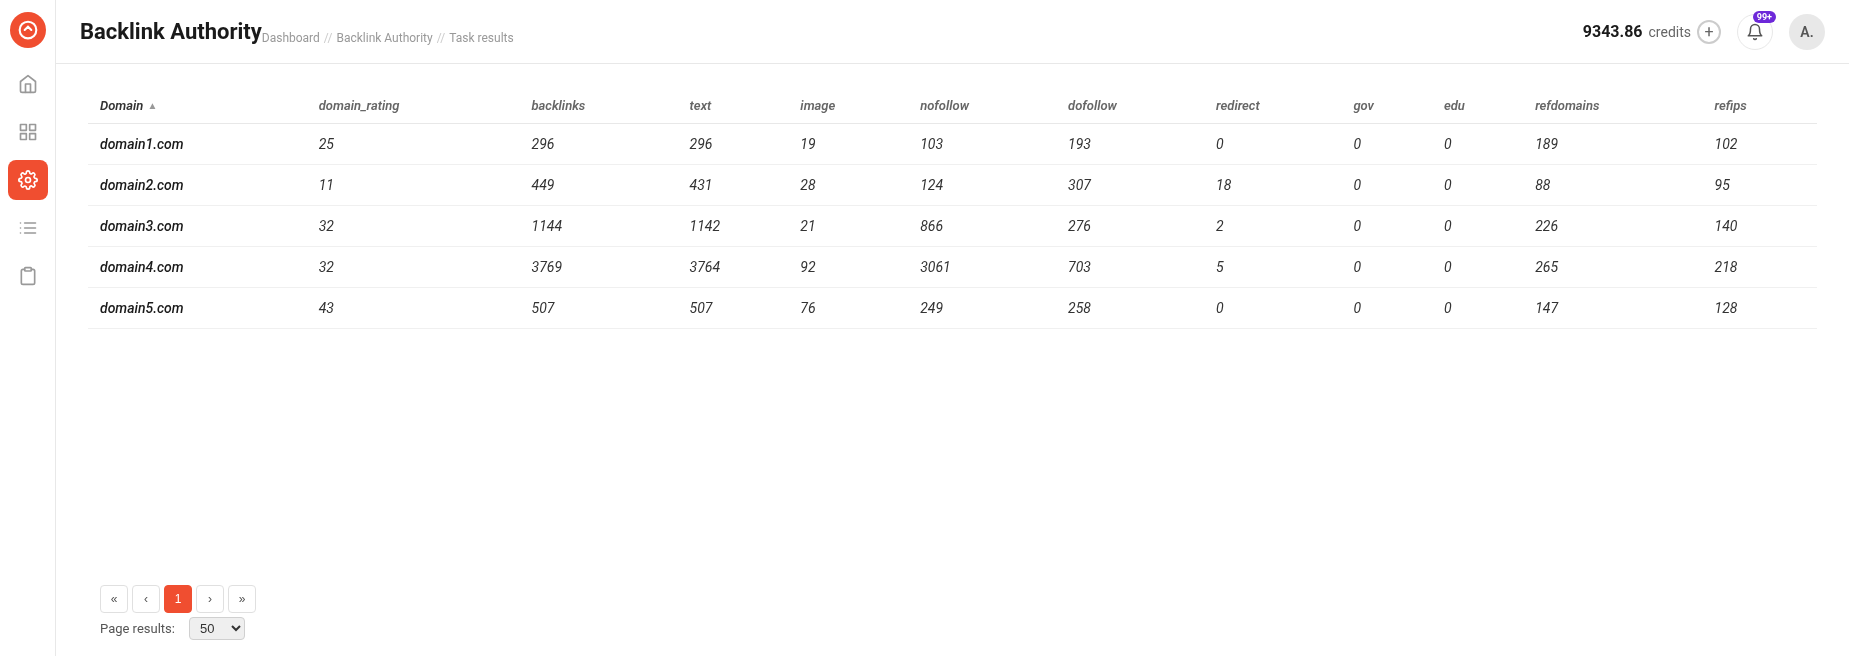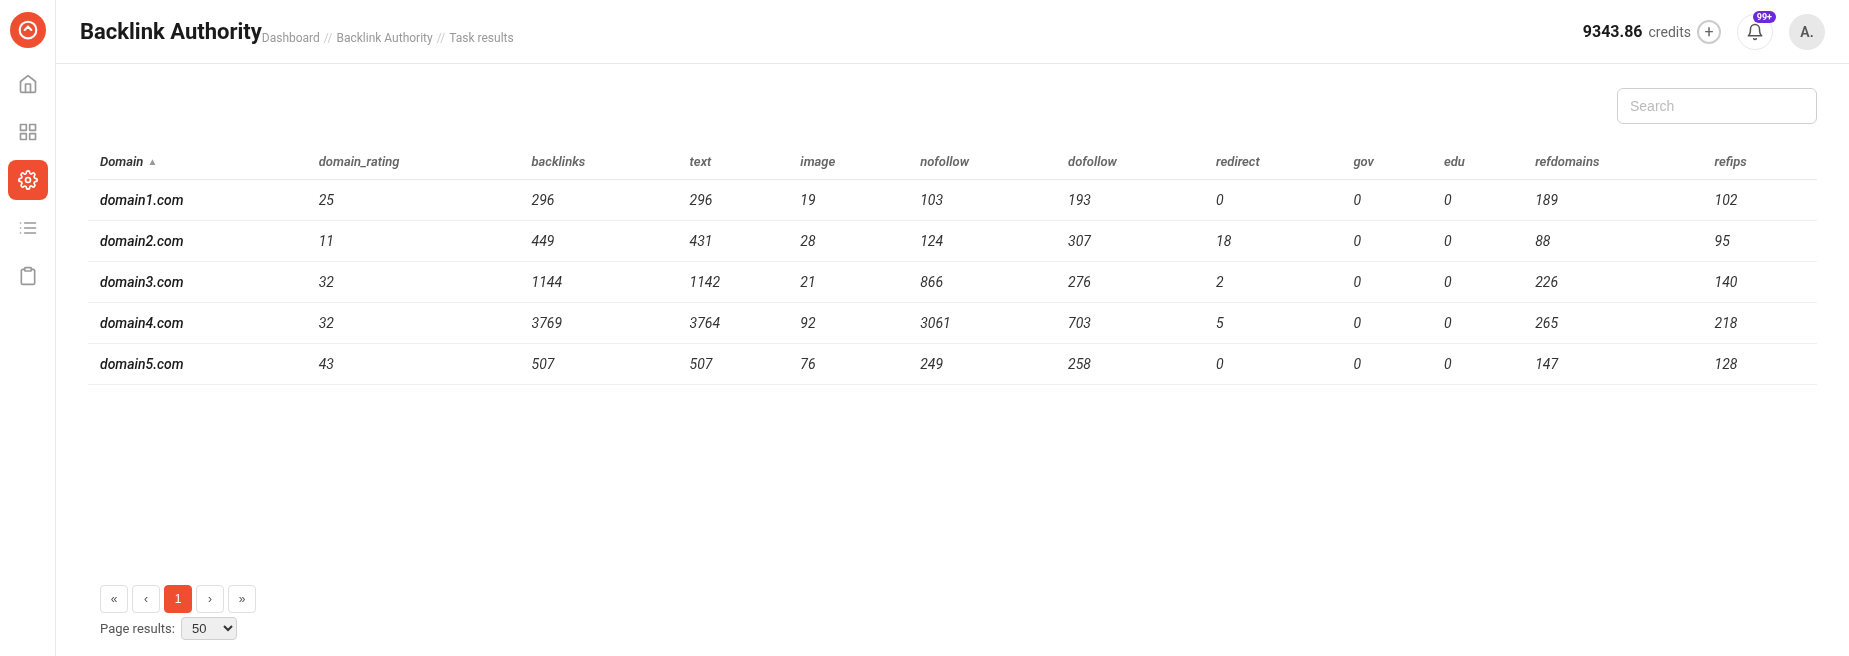--- a/index.html
+++ b/index.html
@@ -179,21 +179,21 @@
     }
     .page-btn.active {
       background: #f04e30;
       color: #fff;
       border-color: #f04e30;
     }
     .page-btn:disabled { opacity: 0.4; cursor: default; }
     .page-results {
       display: flex;
       align-items: center;
-      gap: 6px;
+      gap: 14px;
       margin-top: 4px;
       padding: 0 12px;
       font-size: 13px;
       color: #555;
     }
     .page-results-select {
       border: 1px solid #d0d0d0;
       border-radius: 4px;
       padding: 2px 6px;
       font-size: 13px;
@@ -276,23 +276,20 @@
           <path d="M18 8A6 6 0 0 0 6 8c0 7-3 9-3 9h18s-3-2-3-9"></path>
           <path d="M13.73 21a2 2 0 0 1-3.46 0"></path>
         </svg>
         <span class="bell-badge">99+</span>
       </div>
       <div class="avatar">A.</div>
     </div>
   </div>
 
   <div class="content">
-    <div class="search-bar-row">
-      <input class="search-input" type="text" placeholder="Search" style="">
-    </div>
 
     <table class="data-table">
       <thead>
         <tr>
           <th>
             <div class="domain-header">
               <span>Domain</span>
               <span class="sort-icon">▲</span>
             </div>
           </th>

